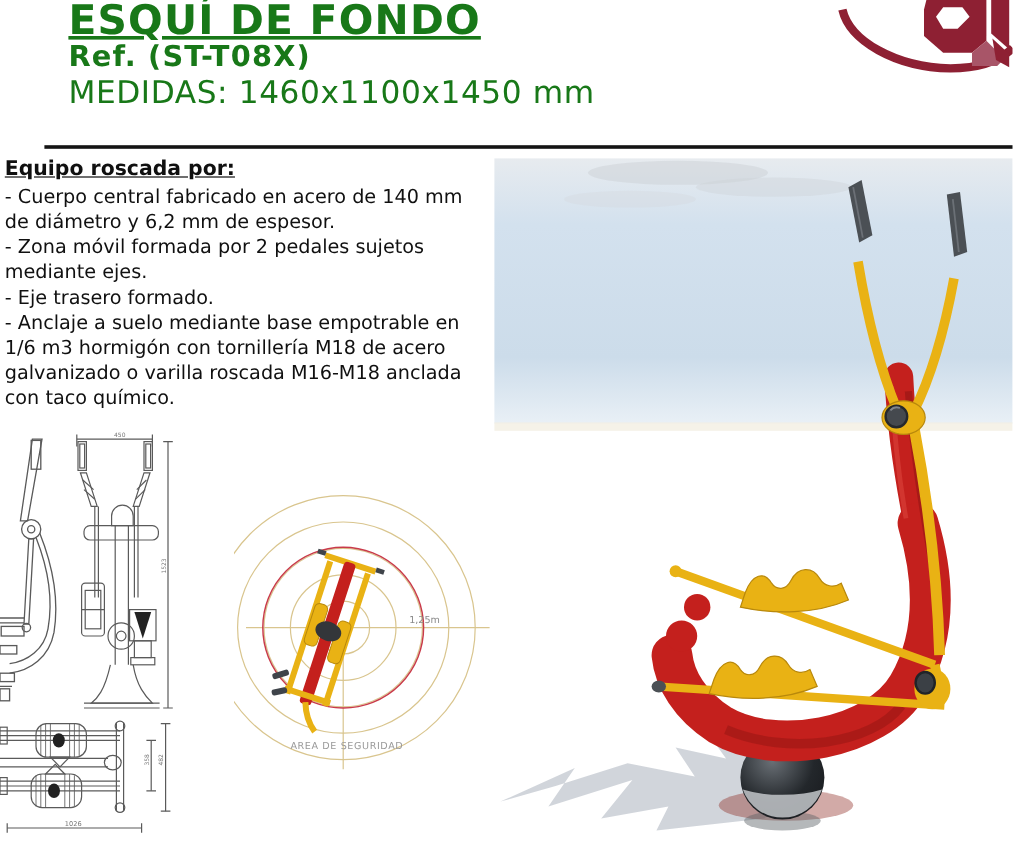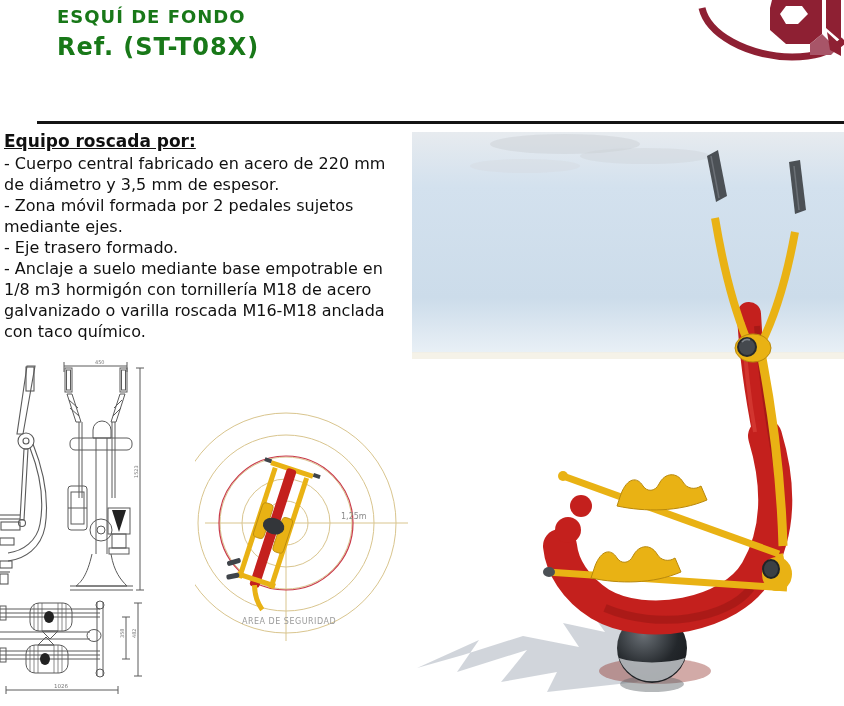--- a/index.html
+++ b/index.html
@@ -1,56 +1,57 @@
 <!DOCTYPE html>
 <html><head>
 <meta charset="utf-8">
 <style>
   html,body{margin:0;padding:0;background:#fff;}
   .page{position:relative;width:844px;height:706px;background:#fff;overflow:hidden;
         font-family:"DejaVu Sans",sans-serif;}
   .titles{position:absolute;left:57px;top:2px;color:#187818;}
-  .title-main{font-size:18px;font-weight:bold;letter-spacing:1px;line-height:30px;margin:0;}
+  .title-main{font-size:34px;font-weight:bold;letter-spacing:1px;line-height:30px;margin:0;text-decoration:underline;}
   .title-ref{font-size:24px;font-weight:bold;letter-spacing:1px;line-height:30px;margin:0;}
   .title-med{font-size:26px;font-weight:normal;letter-spacing:0.5px;line-height:32px;margin:0;}
   .logo{position:absolute;right:0;top:0;width:150px;height:62px;}
   .rule{position:absolute;left:37px;top:121px;width:807px;height:3px;background:#141414;}
   .spec{position:absolute;left:4px;top:130px;width:402px;color:#101010;}
   .spec-heading{font-size:17px;font-weight:bold;text-decoration:underline;margin:0 0 1px 0;line-height:22px;}
   .spec-item{font-size:16px;margin:0;line-height:21px;}
   .svgabs{position:absolute;}
   text{font-family:"DejaVu Sans",sans-serif;}
 </style>
 </head>
 <body>
 
 <div class="page">
 
   <div class="titles">
     <p class="title-main">ESQUÍ DE FONDO</p>
     <p class="title-ref">Ref. (ST-T08X)</p>
+    <p class="title-med">MEDIDAS: 1460x1100x1450 mm</p>
   </div>
 
   <svg class="logo" viewBox="0 0 150 62">
     <path d="M8,8 C14,34 52,56 98,57 C122,57 139,51 150,40" fill="none" stroke="#8e2033" stroke-width="7"></path>
     <polygon points="78,0 128,0 128,34 116,44 92,44 76,30 76,8" fill="#8e2033"></polygon>
     <polygon points="92,6 108,6 114,14 104,24 92,24 86,14" fill="#ffffff"></polygon>
     <polygon points="116,44 128,34 143,49 137,55 116,55" fill="#a85568"></polygon>
     <polygon points="132,0 147,0 147,41 132,28" fill="#8e2033"></polygon>
     <polygon points="133,32 147,45 147,56 136,50" fill="#8e2033"></polygon>
   </svg>
 
   <div class="rule"></div>
 
   <div class="spec">
     <p class="spec-heading">Equipo roscada por:</p>
-    <p class="spec-item">- Cuerpo central fabricado en acero de 220 mm de diámetro y 3,5 mm de espesor.</p>
+    <p class="spec-item">- Cuerpo central fabricado en acero de 140 mm de diámetro y 6,2 mm de espesor.</p>
     <p class="spec-item">- Zona móvil formada por 2 pedales sujetos mediante ejes.</p>
     <p class="spec-item">- Eje trasero formado.</p>
-    <p class="spec-item">- Anclaje a suelo mediante base empotrable en 1/8 m3 hormigón con tornillería M18 de acero galvanizado o varilla roscada M16-M18 anclada con taco químico.</p>
+    <p class="spec-item">- Anclaje a suelo mediante base empotrable en 1/6 m3 hormigón con tornillería M18 de acero galvanizado o varilla roscada M16-M18 anclada con taco químico.</p>
   </div>
 
   <svg class="svgabs" style="left:0;top:362px" width="62" height="285" viewBox="0 0 62 285">
     <g fill="none" stroke="#5a5a5a" stroke-width="1.1">
       <polygon points="27,4 35,4 23,72 17,72"></polygon>
       <rect x="26" y="5" width="8" height="24"></rect>
       <circle cx="26" cy="79" r="8"></circle>
       <circle cx="26" cy="79" r="3"></circle>
       <polygon points="24,87 28,87 24,158 20,158"></polygon>
       <circle cx="22" cy="161" r="3.5"></circle>

